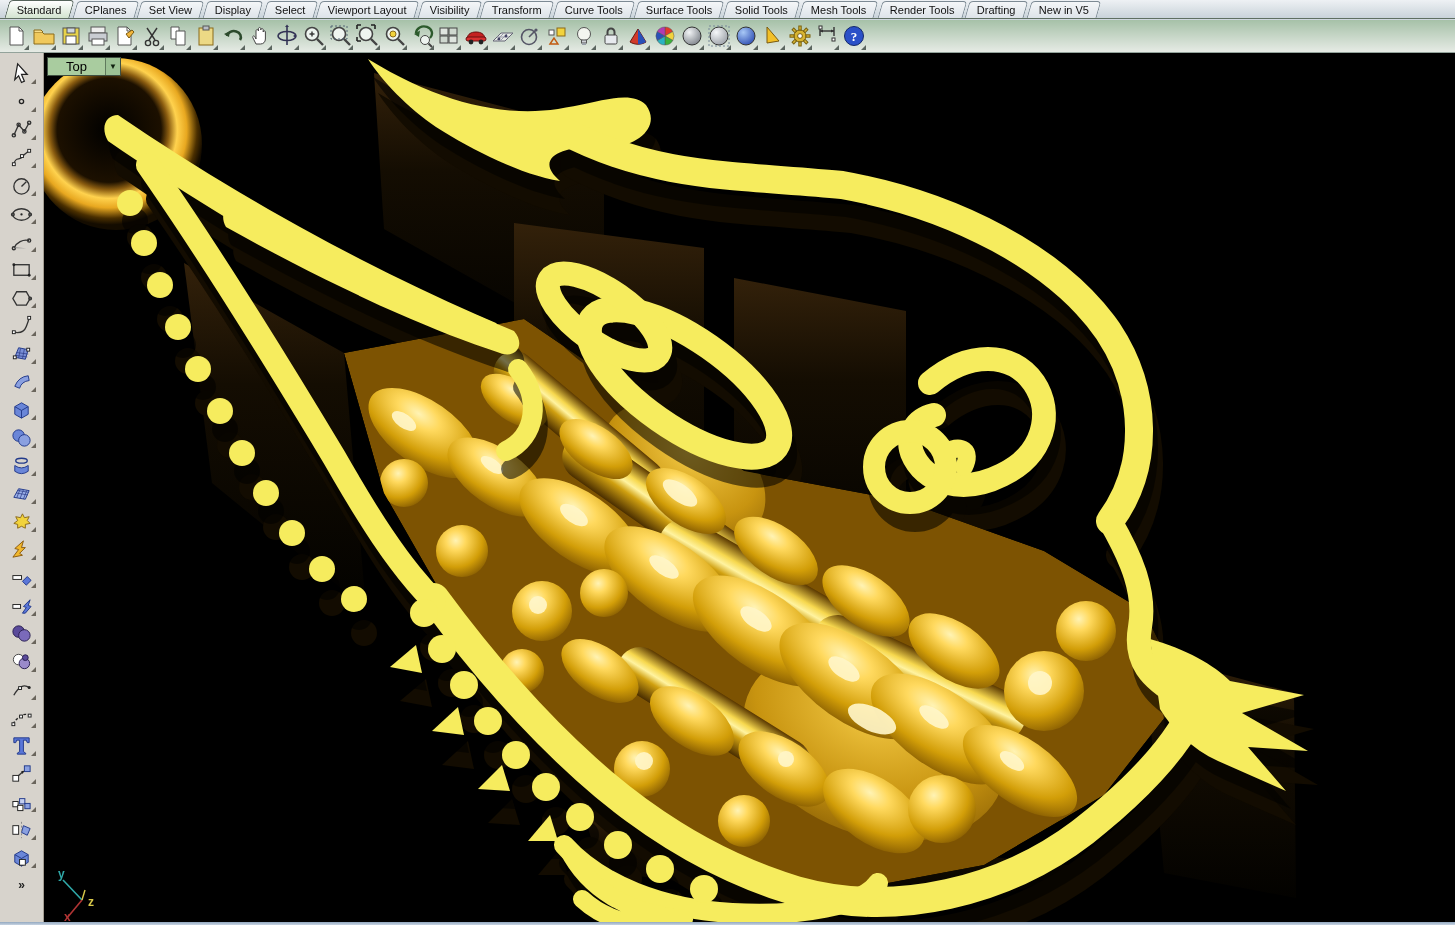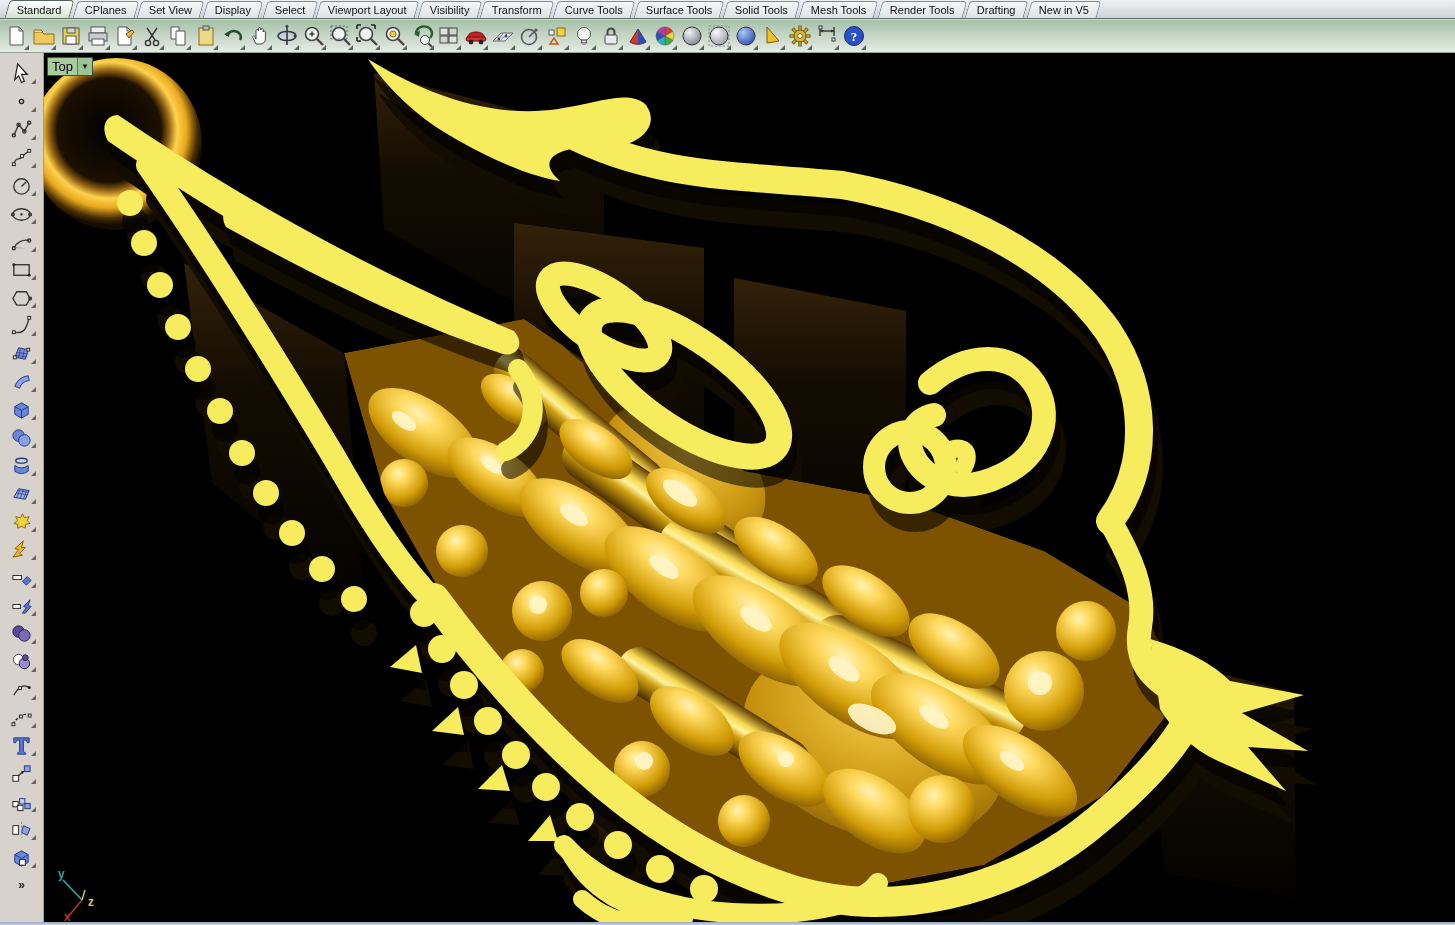--- a/index.html
+++ b/index.html
@@ -37,21 +37,21 @@
            display:flex; align-items:center; justify-content:center; }
   .stool svg { width:23px; height:23px; }
   .stool .fly { border-bottom-color:#6a655c; }
   .more { font-size:12px; font-weight:bold; color:#222; }
 
   
   #viewport { position:absolute; left:44px; top:53px; width:1411px; height:869px;
               background:#000; overflow:hidden; }
   #vplabel { position:absolute; left:3px; top:4px; display:flex; z-index:5;
              border:1px solid #3f4f41; background:#a9cc9f; height:19px; }
-  #vplabel .cap { padding:0 4px; font-size:13px; color:#000; display:flex; align-items:center; }
+  #vplabel .cap { padding:0 18px; font-size:13px; color:#000; display:flex; align-items:center; }
   #vplabel .dd  { width:15px; border-left:1px solid #5f7a5d; background:#9cc295;
                   display:flex; align-items:center; justify-content:center;
                   font-size:8px; color:#102010; }
   #scene { position:absolute; left:0; top:0; }
   #axis  { position:absolute; left:0; bottom:0; z-index:4; }
   #bottomstrip { position:absolute; left:0; bottom:0; width:100%; height:3px;
                  background:linear-gradient(#93a8c0,#c7d4e2); z-index:9; }
 
   .s { fill:none; stroke:currentColor; stroke-linecap:round; stroke-linejoin:round; }
   .f { fill:currentColor; stroke:none; }

